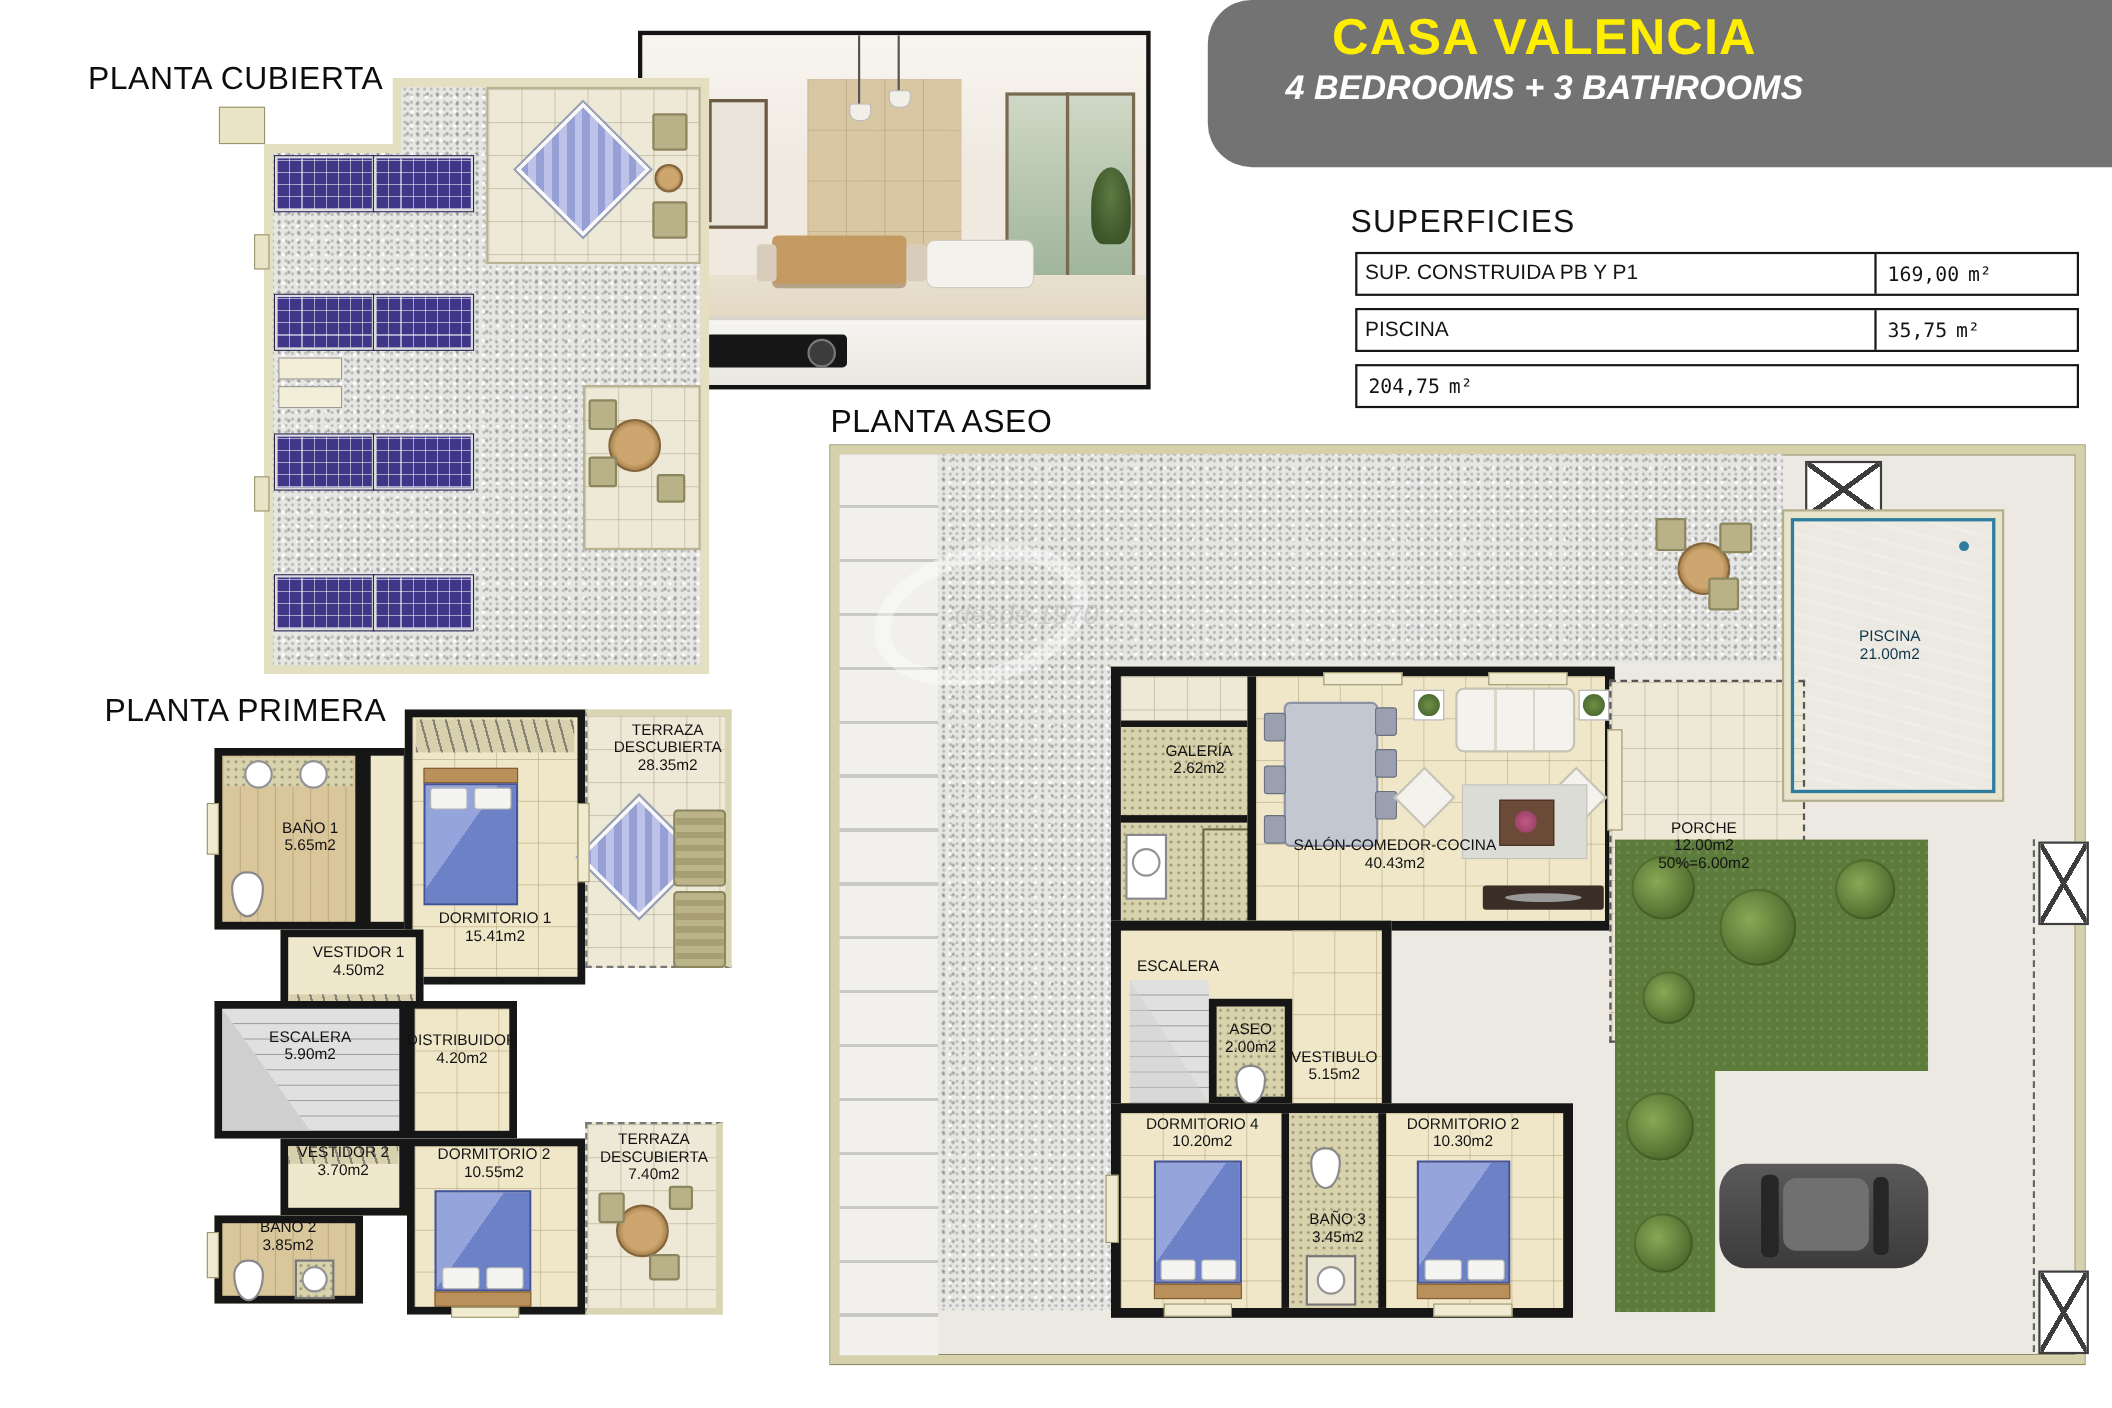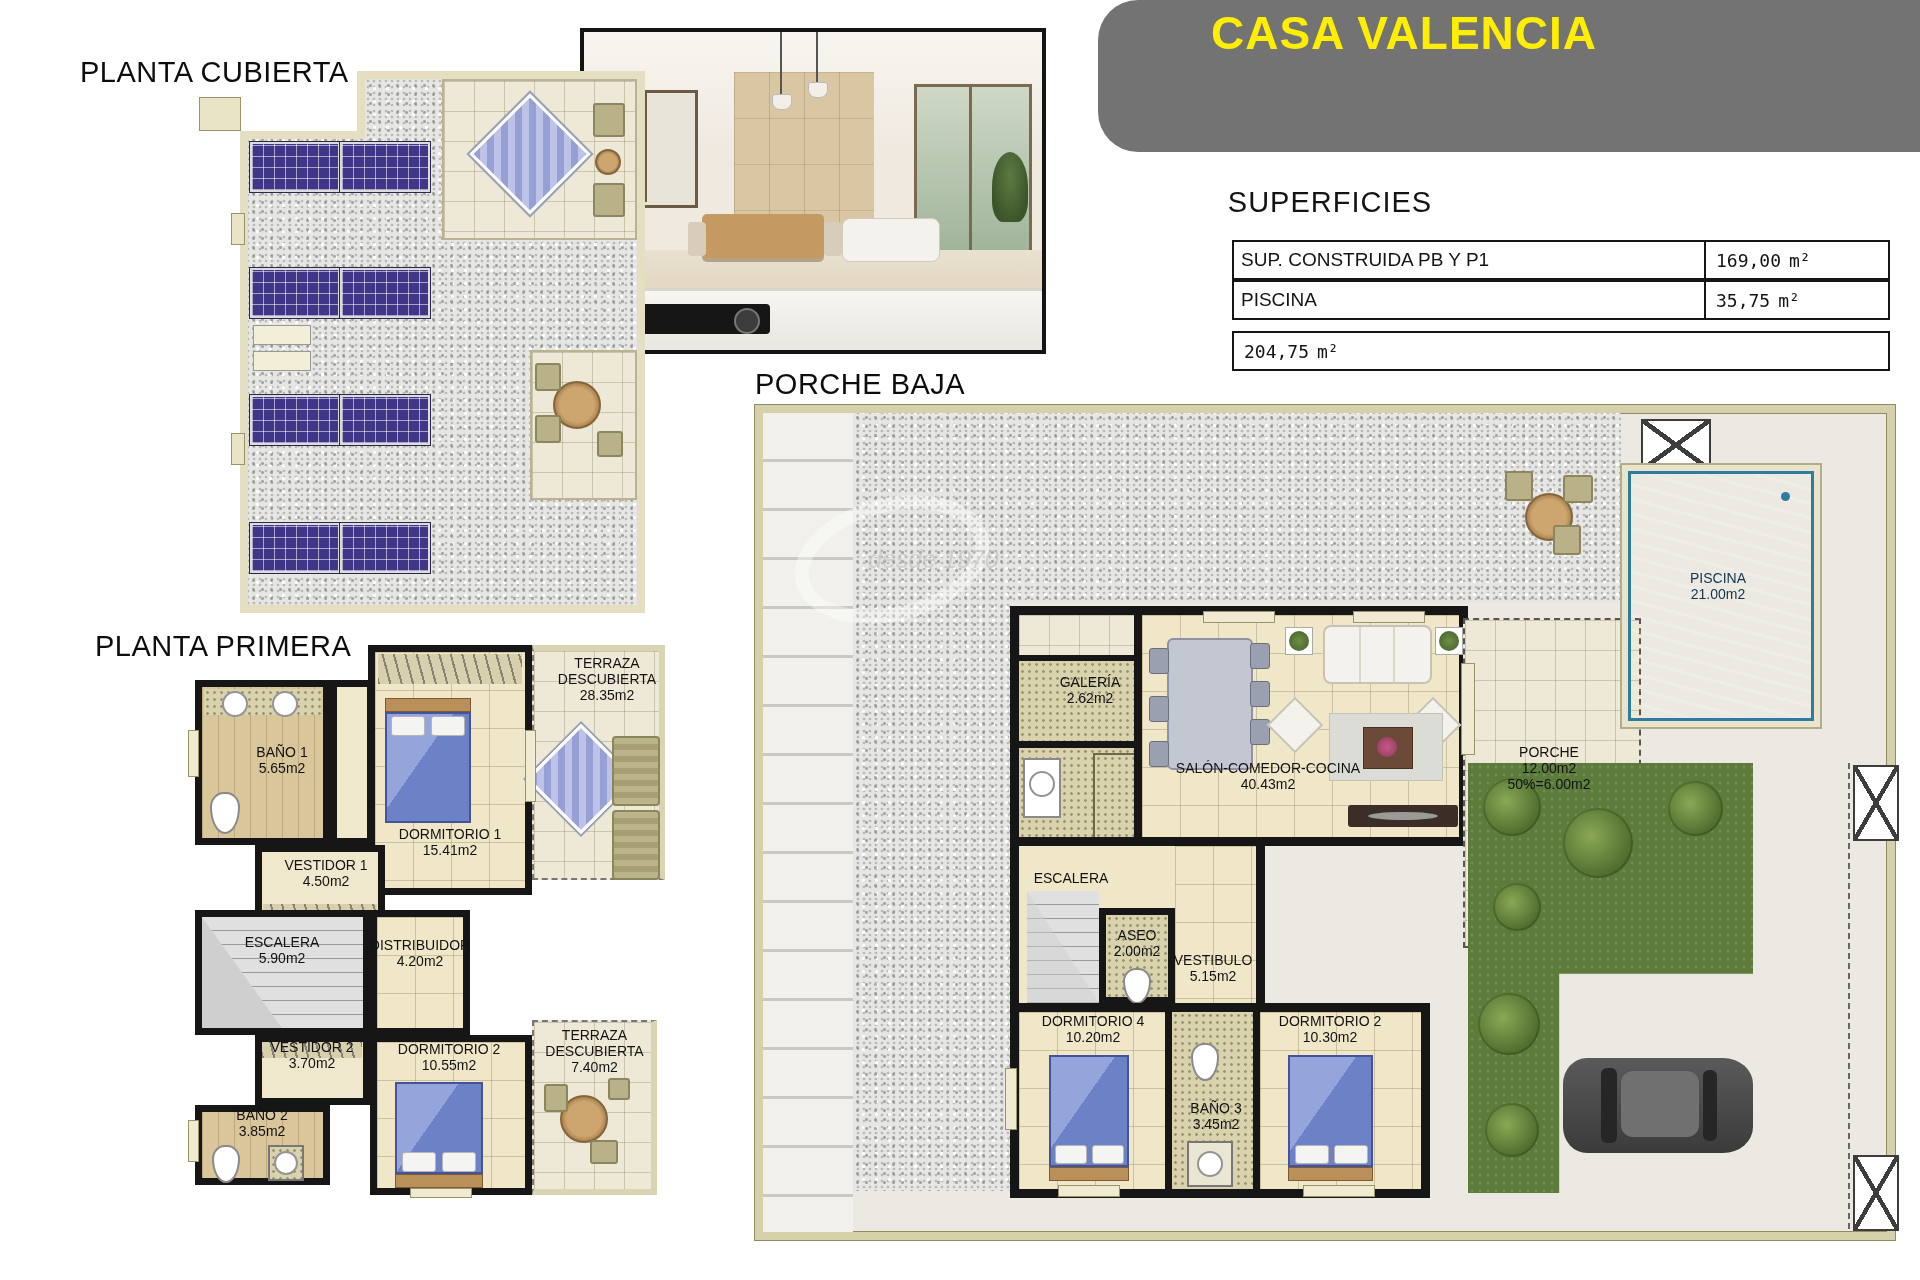--- a/index.html
+++ b/index.html
@@ -90,20 +90,21 @@
   .wm2{position:absolute;width:170px;height:95px;border:14px solid rgba(255,255,255,.4);border-radius:50%;transform:rotate(-14deg);z-index:44}
   .photo{position:absolute;left:580px;top:28px;width:458px;height:318px;border:4px solid #141414;background:#efe9df;overflow:hidden}
 </style>
 </head>
 <body>
 
 <div class="canvas">
 
   <div class="banner">
     <div class="b-title">CASA VALENCIA</div>
+    <div class="b-en">4 BEDROOMS + 3 BATHROOMS</div>
   </div>
 
   <div class="photo">
     <div class="abs" style="left:0;top:0;width:458px;height:120px;background:linear-gradient(#f8f5f0,#efe9e0)"></div>
     <div class="abs" style="left:150px;top:40px;width:140px;height:185px;background:#d9c7a4;background-image:linear-gradient(90deg,rgba(120,95,60,.25) 1px,transparent 1px),linear-gradient(rgba(120,95,60,.18) 1px,transparent 1px);background-size:35px 46px"></div>
     <div class="abs" style="left:16px;top:58px;width:92px;height:112px;background:#e9e4da;border:3px solid #6b5b45;box-shadow:inset 1px 0 0 #6b5b45"></div>
     <div class="abs" style="left:60px;top:58px;width:3px;height:112px;background:#6b5b45"></div>
     <div class="abs" style="left:330px;top:52px;width:112px;height:168px;background:linear-gradient(#cfd8c6,#9fb49a);border:3px solid #7a6a50"></div>
     <div class="abs" style="left:385px;top:52px;width:3px;height:168px;background:#7a6a50"></div>
     <div class="abs" style="left:408px;top:120px;width:36px;height:70px;background:radial-gradient(ellipse at 50% 35%,#5d7a42,#3c5429 75%);border-radius:50% 50% 30% 30%"></div>
@@ -115,21 +116,21 @@
     <div class="abs" style="left:118px;top:182px;width:122px;height:44px;background:#c49a62;border-radius:5px;box-shadow:0 4px 0 rgba(120,90,50,.45)"></div>
     <div class="abs" style="left:104px;top:190px;width:18px;height:34px;background:#d8cdbb;border-radius:4px"></div>
     <div class="abs" style="left:240px;top:190px;width:18px;height:34px;background:#d8cdbb;border-radius:4px"></div>
     <div class="abs" style="left:258px;top:186px;width:96px;height:42px;background:#f4f2ec;border:1px solid #cfccbe;border-radius:8px"></div>
     <div class="abs" style="left:0;top:256px;width:458px;height:62px;background:linear-gradient(#f6f5f1,#e8e6df);border-top:3px solid #d8d5cc"></div>
     <div class="abs" style="left:58px;top:272px;width:128px;height:30px;background:#161616;border-radius:4px"></div>
     <div class="abs" style="left:150px;top:276px;width:22px;height:22px;background:#3c3c3c;border-radius:50%;border:2px solid #777"></div>
   </div>
 
   <div class="sup-title">SUPERFICIES</div>
-  <div class="srow" style="top:240px">
+  <div class="srow" style="top:229px">
     <div class="lab">SUP. CONSTRUIDA PB Y P1</div>
     <div class="val">
         <span>169,00</span>
         <span class="u">m²</span>
       </div>
   </div>
   <div class="srow" style="top:280px">
     <div class="lab">PISCINA</div>
     <div class="val">
         <span>35,75</span>
@@ -138,21 +139,21 @@
   </div>
   <div class="srow" style="top:331px">
     <div class="val">
         <span>204,75</span>
         <span class="u">m²</span>
       </div>
   </div>
 
   <div class="plan-title" style="left:80px;top:56px">PLANTA CUBIERTA</div>
   <div class="plan-title" style="left:95px;top:630px">PLANTA PRIMERA</div>
-  <div class="plan-title" style="left:755px;top:368px">PORCHE BAJA</div>
+  <div class="plan-title" style="left:755px;top:368px">PLANTA ASEO</div>
 
   <div class="abs" style="left:195px;top:63px;width:450px;height:550px">
     <div class="abs" style="left:0;top:0;width:450px;height:550px;background:#e3dfc0;clip-path:polygon(45px 68px,162px 68px,162px 8px,450px 8px,450px 550px,45px 550px)"></div>
     <div class="abs gravel" style="left:0;top:0;width:450px;height:550px;clip-path:polygon(53px 76px,170px 76px,170px 16px,442px 16px,442px 542px,53px 542px)"></div>
     <div class="abs cream" style="left:4px;top:34px;width:40px;height:32px"></div>
     <div class="abs cream" style="left:36px;top:150px;width:12px;height:30px"></div>
     <div class="abs cream" style="left:36px;top:370px;width:12px;height:30px"></div>
 
     <div class="abs tilesl" style="left:247px;top:16px;width:195px;height:161px;border:2px solid #b9b394;box-sizing:border-box"></div>
     <div class="dia" style="left:292px;top:48px;width:80px;height:80px"></div>

